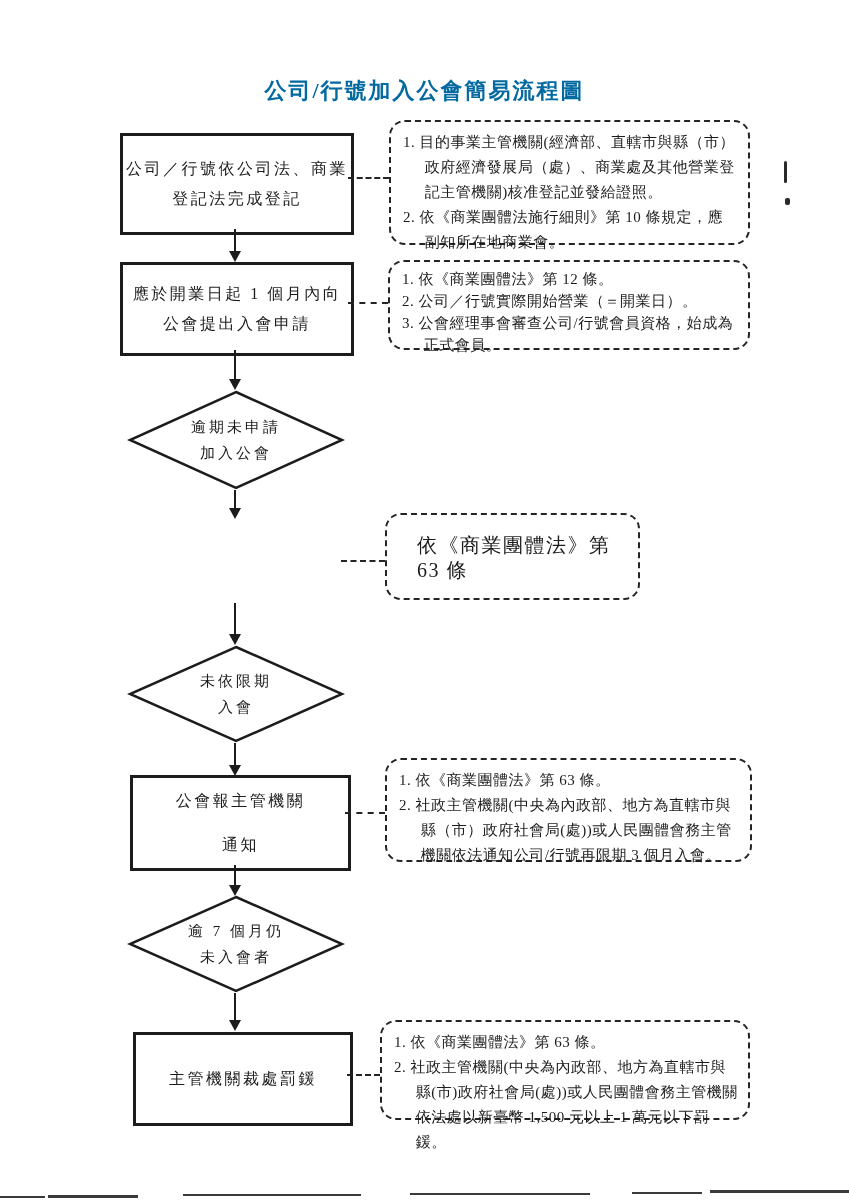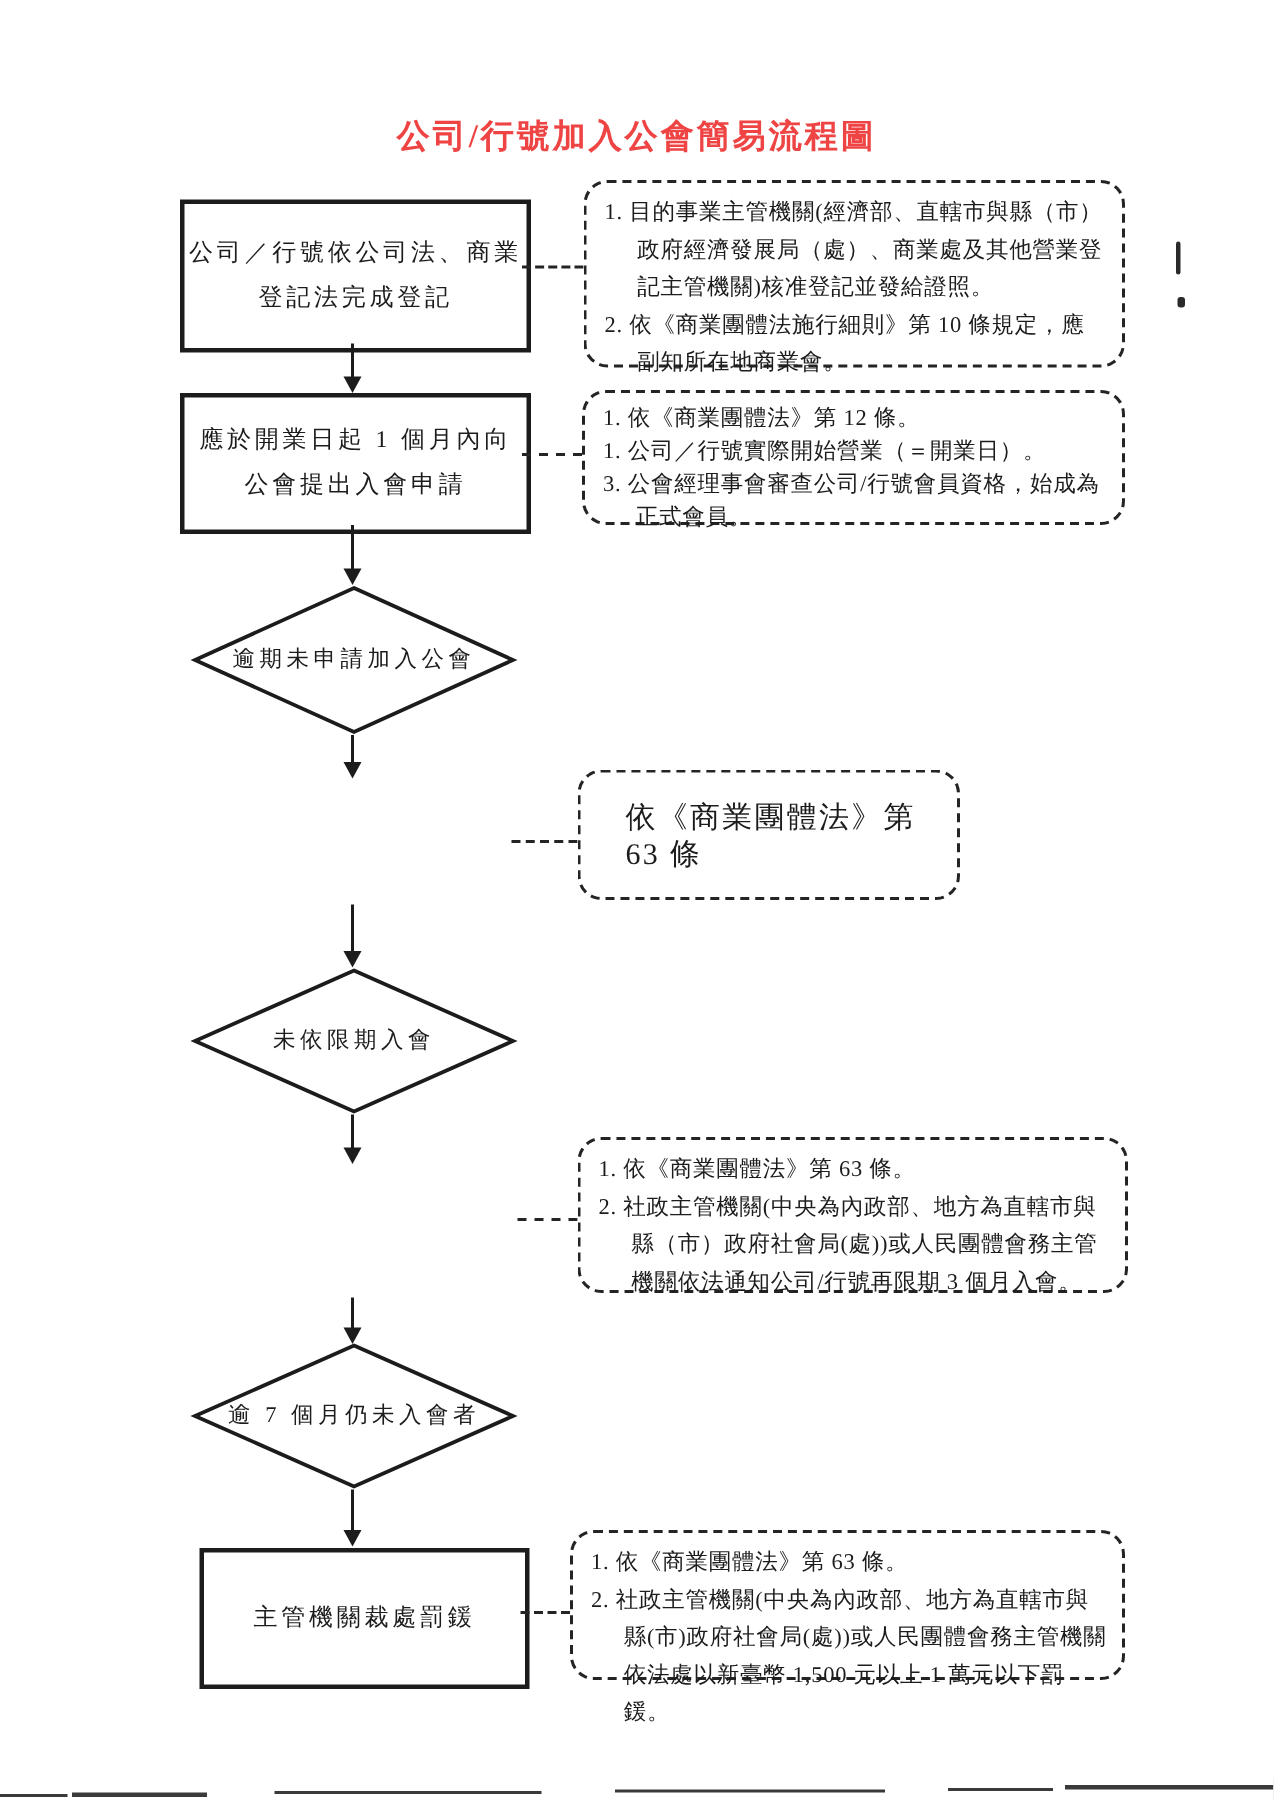--- a/index.html
+++ b/index.html
@@ -4,32 +4,32 @@
 <style>
   html,body{margin:0;padding:0;background:#e8e8e8;}
   #paper{
     position:relative;width:849px;height:1200px;background:#ffffff;
     font-family:"Liberation Serif","DejaVu Serif",serif;
     color:#1c1c1c;overflow:hidden;margin:0 auto;
   }
   .abs{position:absolute;}
   #doc-title{
     left:0;right:0;top:76px;text-align:center;
-    font-size:22px;font-weight:600;letter-spacing:2px;color:#ef4444;
+    font-size:22px;font-weight:600;letter-spacing:2px;color:#0369a1;
   }
   .flow-box{
     border:3px solid #1c1c1c;background:#fff;
     display:flex;flex-direction:column;justify-content:center;align-items:center;
     text-align:left;font-size:16px;letter-spacing:2.5px;font-weight:500;
   }
   .flow-box .bline{display:block;}
   .lh30 .bline{line-height:30px;}
   .lh40 .bline{line-height:40px;}
   .lh44 .bline{line-height:44px;}
-  .diamond{display:flex;flex-direction:row;justify-content:center;align-items:center;text-align:center;}
+  .diamond{display:flex;flex-direction:column;justify-content:center;align-items:center;text-align:center;}
   .diamond svg{position:absolute;left:0;top:0;}
   .dtext{position:relative;font-size:15px;letter-spacing:3px;line-height:26px;font-weight:500;}
   .vline{width:2px;background:#1c1c1c;}
   .arrowhead{
     width:0;height:0;
     border-left:6px solid transparent;border-right:6px solid transparent;
     border-top:11px solid #1c1c1c;
   }
   .note{
     border:2px dashed #242424;border-radius:16px;background:#fff;
@@ -85,20 +85,24 @@
     <svg width="218" height="98" viewBox="0 0 218 98">
       <polygon points="109,2 215,49 109,96 3,49" fill="none" stroke="#1c1c1c" stroke-width="2.5"></polygon>
     </svg>
     <span class="dtext">未依限期</span>
     <span class="dtext">入會</span>
   </div>
 
   <div class="abs vline" style="left:234px;top:743px;height:23px;"></div>
   <div class="abs arrowhead" style="left:229px;top:765px;"></div>
 
+  <div class="abs flow-box lh44" style="left:130px;top:775px;width:215px;height:90px;">
+    <span class="bline">公會報主管機關</span>
+    <span class="bline">通知</span>
+  </div>
 
   <div class="abs vline" style="left:234px;top:865px;height:21px;"></div>
   <div class="abs arrowhead" style="left:229px;top:885px;"></div>
 
   <div class="abs diamond" style="left:127px;top:895px;width:218px;height:98px;">
     <svg width="218" height="98" viewBox="0 0 218 98">
       <polygon points="109,2 215,49 109,96 3,49" fill="none" stroke="#1c1c1c" stroke-width="2.5"></polygon>
     </svg>
     <span class="dtext">逾 7 個月仍</span>
     <span class="dtext">未入會者</span>
@@ -117,21 +121,21 @@
   <div class="abs dash-conn" style="left:345px;top:812px;width:40px;"></div>
   <div class="abs dash-conn" style="left:347px;top:1074px;width:33px;"></div>
 
   <div class="abs note" style="left:389px;top:120px;width:361px;height:125px;">
     <div class="note-item">1. 目的事業主管機關(經濟部、直轄市與縣（市）政府經濟發展局（處）、商業處及其他營業登記主管機關)核准登記並發給證照。</div>
     <div class="note-item">2. 依《商業團體法施行細則》第 10 條規定，應副知所在地商業會。</div>
   </div>
 
   <div class="abs note" style="left:388px;top:260px;width:362px;height:90px;line-height:22px;padding-top:6px;">
     <div class="note-item">1. 依《商業團體法》第 12 條。</div>
-    <div class="note-item">1. 公司／行號實際開始營業（＝開業日）。</div>
+    <div class="note-item">2. 公司／行號實際開始營業（＝開業日）。</div>
     <div class="note-item">3. 公會經理事會審查公司/行號會員資格，始成為正式會員。</div>
   </div>
 
   <div class="abs note note-center" style="left:385px;top:513px;width:255px;height:87px;">
     <div class="note-item">依《商業團體法》第 63 條</div>
   </div>
 
   <div class="abs note" style="left:385px;top:758px;width:367px;height:104px;">
     <div class="note-item">1. 依《商業團體法》第 63 條。</div>
     <div class="note-item">2. 社政主管機關(中央為內政部、地方為直轄市與縣（市）政府社會局(處))或人民團體會務主管機關依法通知公司/行號再限期 3 個月入會。</div>

